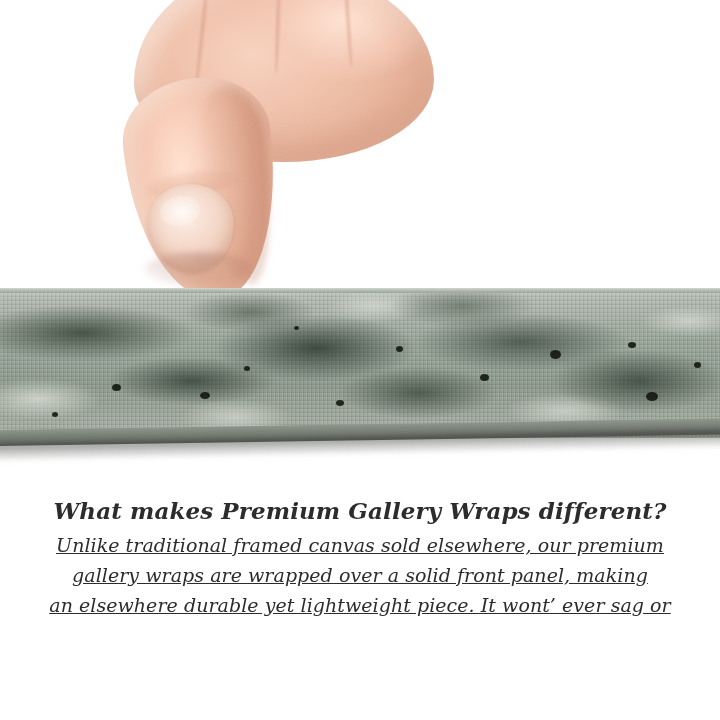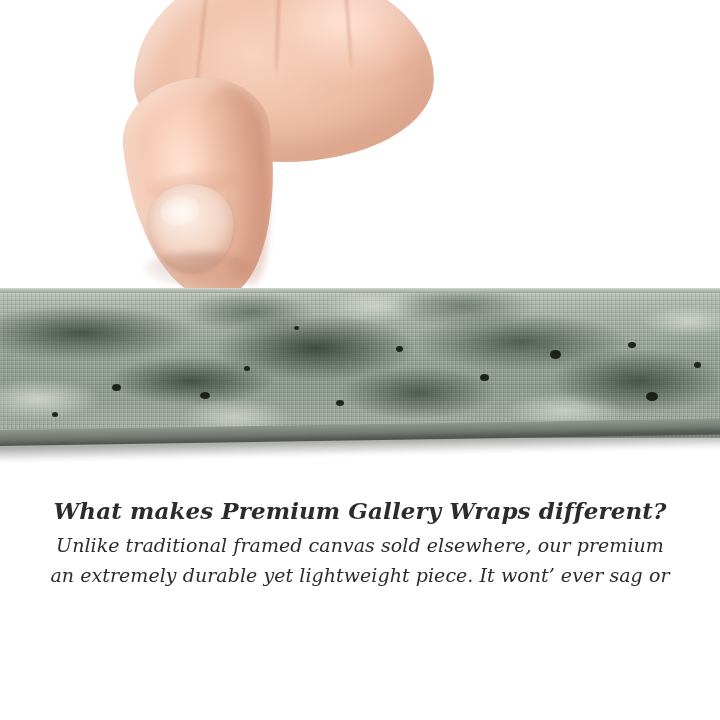--- a/index.html
+++ b/index.html
@@ -221,20 +221,21 @@
     line-height: 34px;
     margin: 0 0 2px 0;
     letter-spacing: 0.1px;
   }
   .body-line {
     font-size: 19px;
     font-weight: 400;
     line-height: 30px;
     margin: 0;
     letter-spacing: 0.05px;
+    text-decoration: underline;
   }
 </style>
 </head>
 <body>
 
 <div class="page">
 
   <div class="photo">
 
     <div class="hand">
@@ -267,16 +268,17 @@
       </div>
       <div class="canvas-edge-top"></div>
       <div class="canvas-side"></div>
       <div class="canvas-shadow"></div>
     </div>
   </div>
 
   <div class="text-block">
     <p class="headline">What makes Premium Gallery Wraps different?</p>
     <p class="body-line">Unlike traditional framed canvas sold elsewhere, our premium</p>
-    <p class="body-line">an extremely durable yet lightweight piece. It wont’ ever sag or</p>
+    <p class="body-line">gallery wraps are wrapped over a solid front panel, making</p>
+    <p class="body-line">an elsewhere durable yet lightweight piece. It wont’ ever sag or</p>
   </div>
 
 </div>
 
 </body></html>

